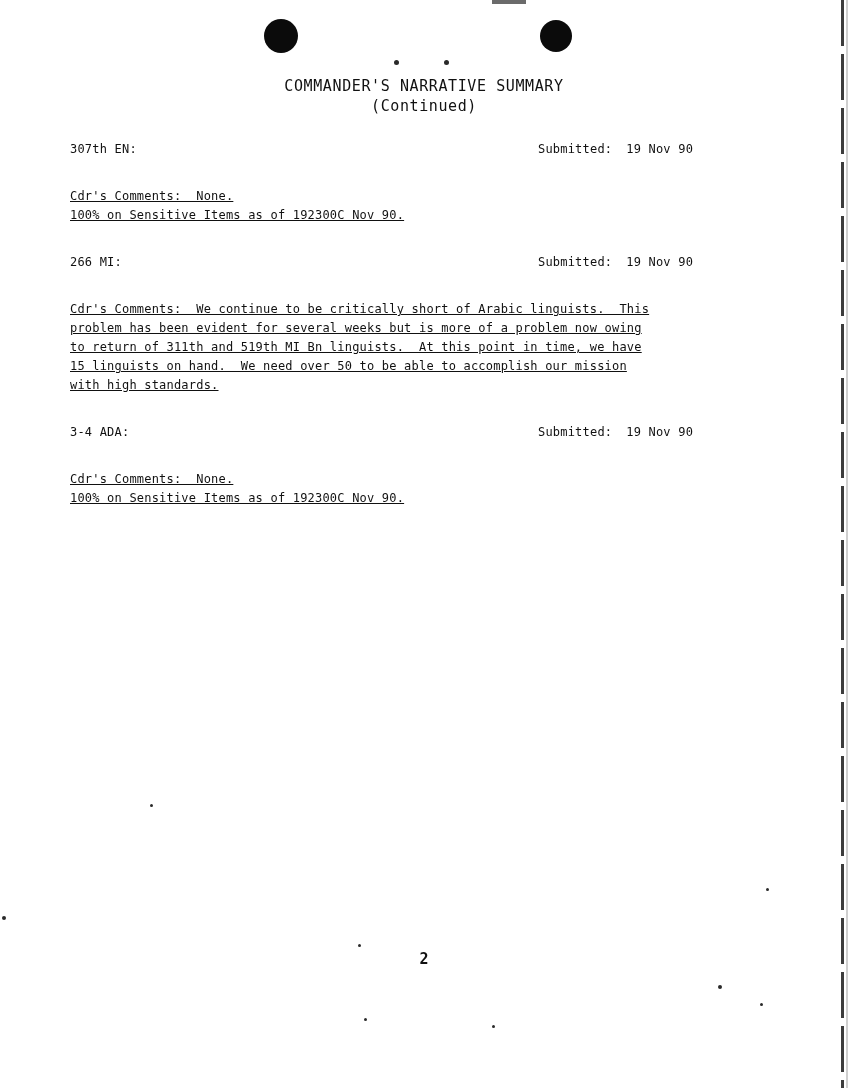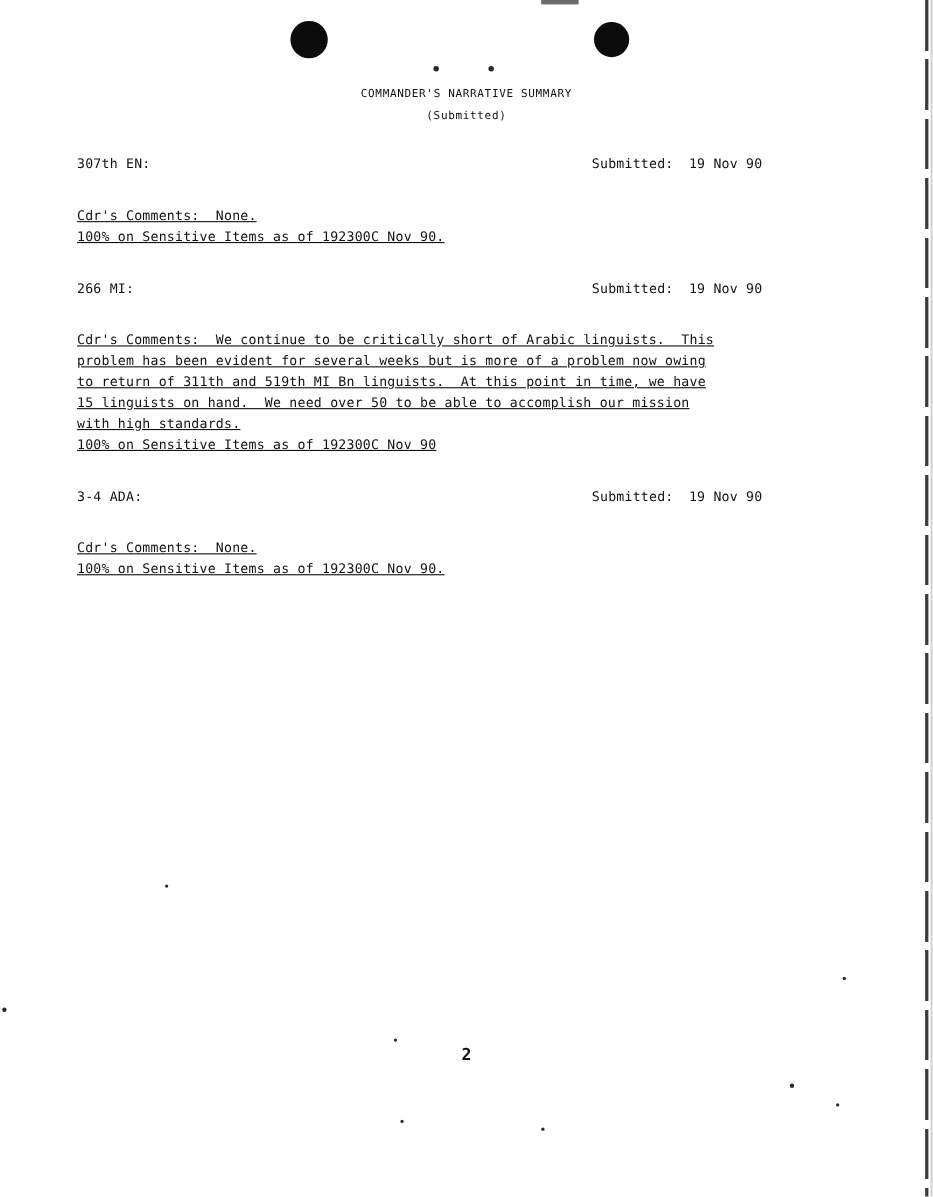--- a/index.html
+++ b/index.html
@@ -65,21 +65,21 @@
     background: #3a3a3a;
     opacity: .75;
   }
 
   .title-block {
     position: absolute;
     left: 0;
     top: 76px;
     width: 848px;
     text-align: center;
-    font-size: 10px;
+    font-size: 15px;
     letter-spacing: 0.6px;
     color: #111;
     line-height: 20px;
   }
   .title-block .line2 { }
 
   .body {
     position: absolute;
     left: 70px;
     top: 140px;
@@ -137,21 +137,21 @@
   <div class="speck" style="left:766px;top:888px;width:3px;height:3px;"></div>
   <div class="speck" style="left:358px;top:944px;width:3px;height:3px;"></div>
   <div class="speck" style="left:718px;top:985px;width:4px;height:4px;"></div>
   <div class="speck" style="left:760px;top:1003px;width:3px;height:3px;"></div>
   <div class="speck" style="left:364px;top:1018px;width:3px;height:3px;"></div>
   <div class="speck" style="left:492px;top:1025px;width:3px;height:3px;"></div>
   <div class="speck" style="left:2px;top:916px;width:4px;height:4px;"></div>
 
   <div class="title-block">
     <div class="line1">COMMANDER'S NARRATIVE SUMMARY</div>
-    <div class="line2">(Submitted)</div>
+    <div class="line2">(Continued)</div>
   </div>
 
   <div class="body">
 
     <div class="entry">
       <div class="entry-head">
         <span class="unit">307th EN:</span>
         <span class="submitted-label">Submitted:</span>
         <span class="submitted-date">19 Nov 90</span>
       </div>
@@ -167,21 +167,20 @@
         <span class="unit">266 MI:</span>
         <span class="submitted-label">Submitted:</span>
         <span class="submitted-date">19 Nov 90</span>
       </div>
       <div class="gap-block"></div>
       <div class="para">Cdr's Comments:  We continue to be critically short of Arabic linguists.  This
 problem has been evident for several weeks but is more of a problem now owing
 to return of 311th and 519th MI Bn linguists.  At this point in time, we have
 15 linguists on hand.  We need over 50 to be able to accomplish our mission
 with high standards.</div>
-      <div class="para">100% on Sensitive Items as of 192300C Nov 90</div>
     </div>
 
     <div class="gap-block"></div>
 
     <div class="entry">
       <div class="entry-head">
         <span class="unit">3-4 ADA:</span>
         <span class="submitted-label">Submitted:</span>
         <span class="submitted-date">19 Nov 90</span>
       </div>

